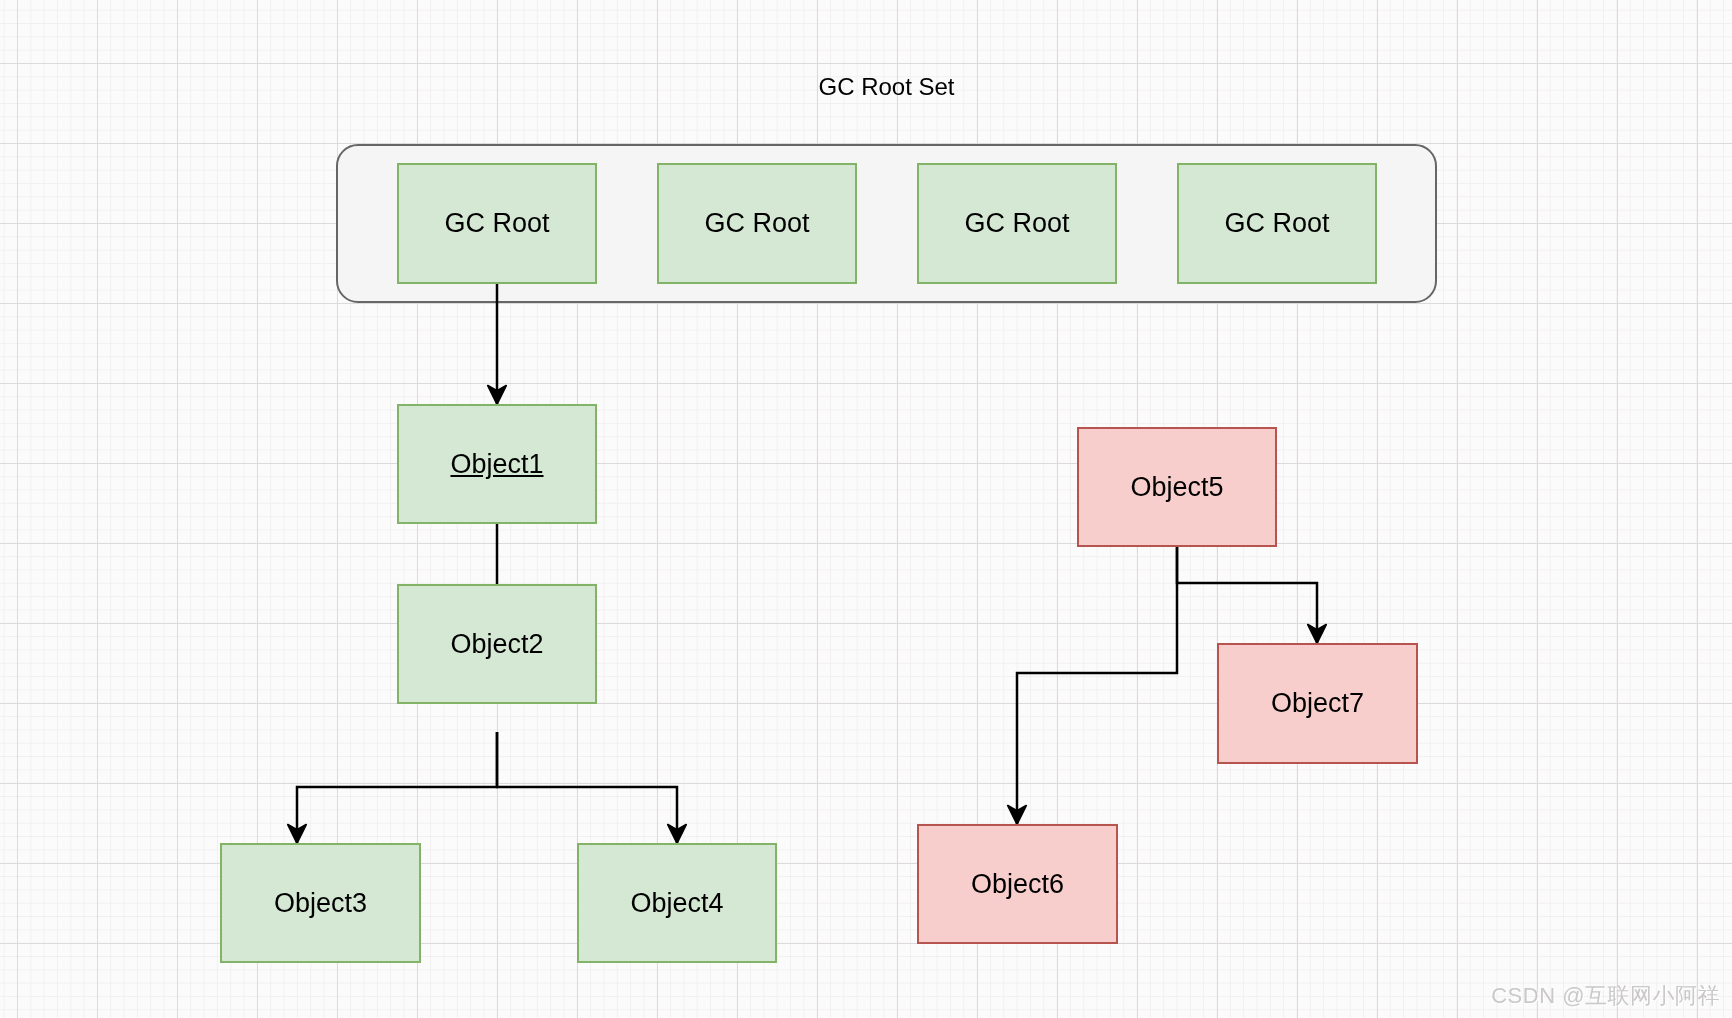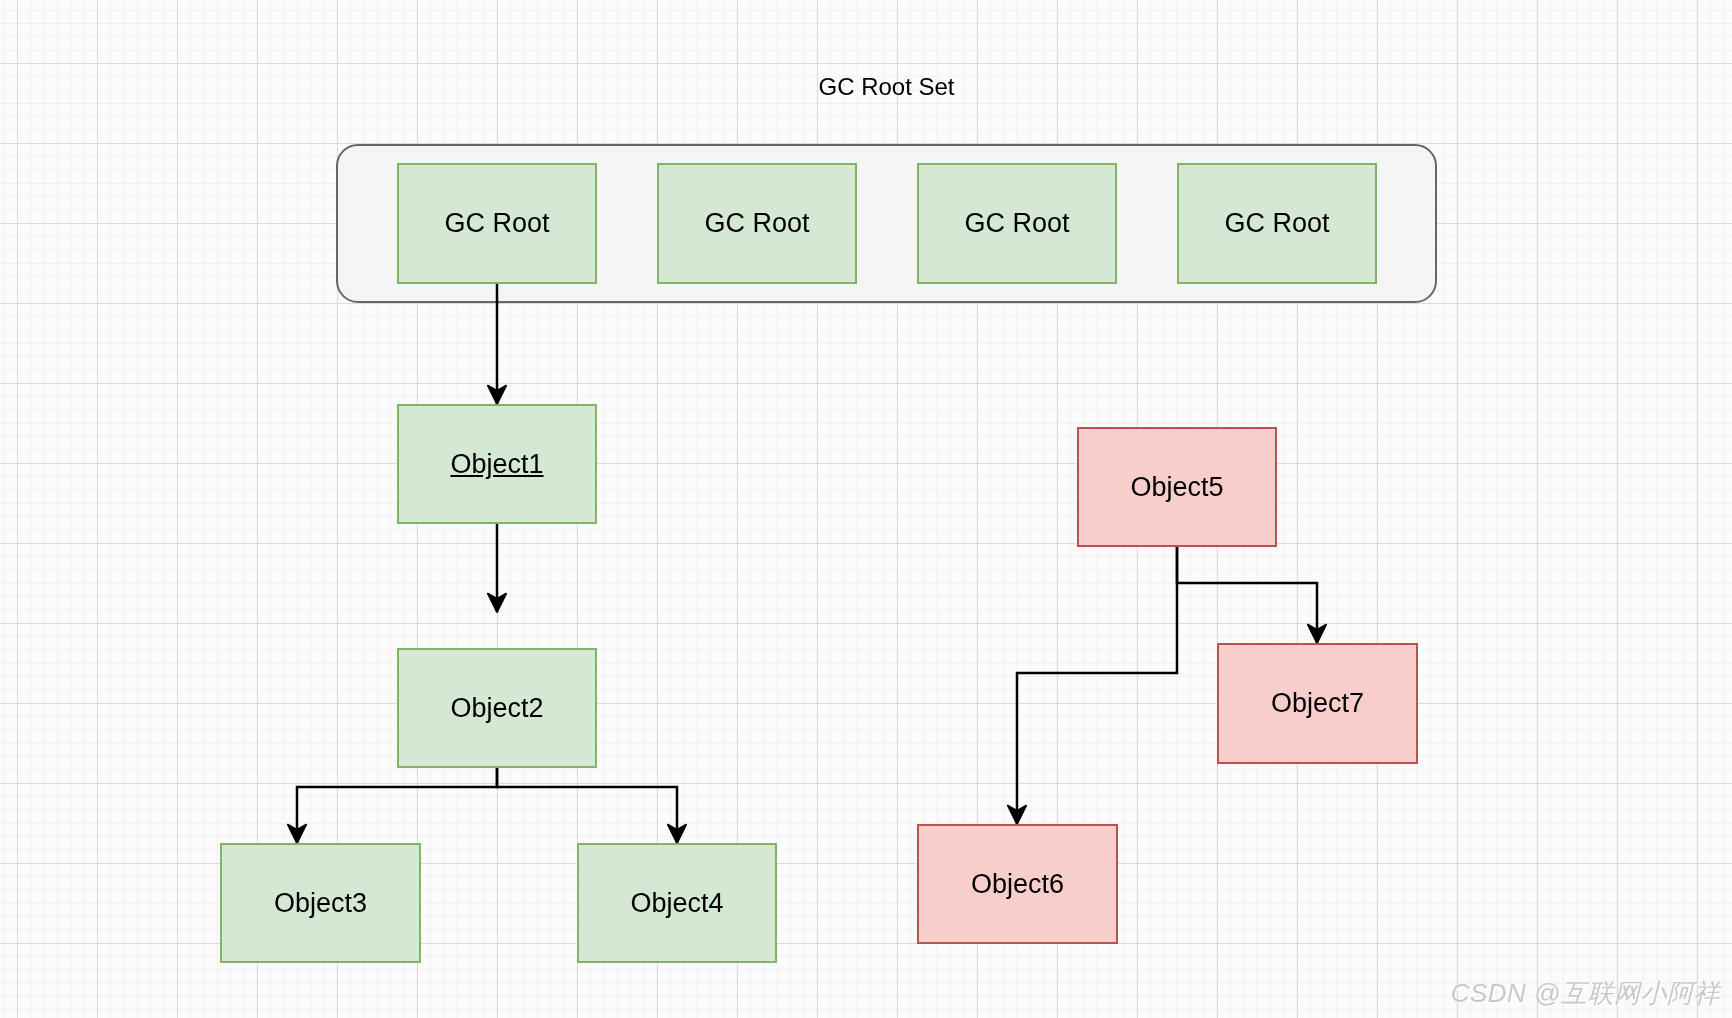--- a/index.html
+++ b/index.html
@@ -68,26 +68,25 @@
     border: 2px solid var(--reachable-stroke, #82b366);
   }
   .node.unreachable {
     background: var(--unreachable-fill, #f8cecc);
     border: 2px solid var(--unreachable-stroke, #b85450);
   }
   .watermark {
     position: absolute;
     right: 12px;
     bottom: 7px;
-    font-size: 26px;
+    font-size: 22px;
     letter-spacing: 0.5px;
     color: var(--watermark-color, #cac8c8);
     text-shadow: 1px 1px 0 #ffffff;
     white-space: nowrap;
-    font-style: italic;
   }
 </style>
 </head>
 <body>
 
 <div class="canvas">
 
   <div class="diagram-title">GC Root Set</div>
 
   <div class="root-container" style="left: 336px; top: 144px; width: 1101px; height: 159px;"></div>
@@ -117,21 +116,21 @@
       </div>
       <div class="node reachable" style="left: 917px; top: 163px; width: 200px; height: 121px;">
         <span>GC Root</span>
       </div>
       <div class="node reachable" style="left: 1177px; top: 163px; width: 200px; height: 121px;">
         <span>GC Root</span>
       </div>
       <div class="node reachable" style="left: 397px; top: 404px; width: 200px; height: 120px; text-decoration: underline;">
         <span>Object1</span>
       </div>
-      <div class="node reachable" style="left: 397px; top: 648px; width: 200px; height: 120px;">
+      <div class="node reachable" style="left: 397px; top: 584px; width: 200px; height: 120px;">
         <span>Object2</span>
       </div>
       <div class="node reachable" style="left: 197px; top: 843px; width: 201px; height: 120px; margin-left: 23px;">
         <span>Object3</span>
       </div>
       <div class="node reachable" style="left: 577px; top: 843px; width: 200px; height: 120px;">
         <span>Object4</span>
       </div>
       <div class="node unreachable" style="left: 1077px; top: 388px; width: 200px; height: 120px; margin-top: 39px;">
         <span>Object5</span>

